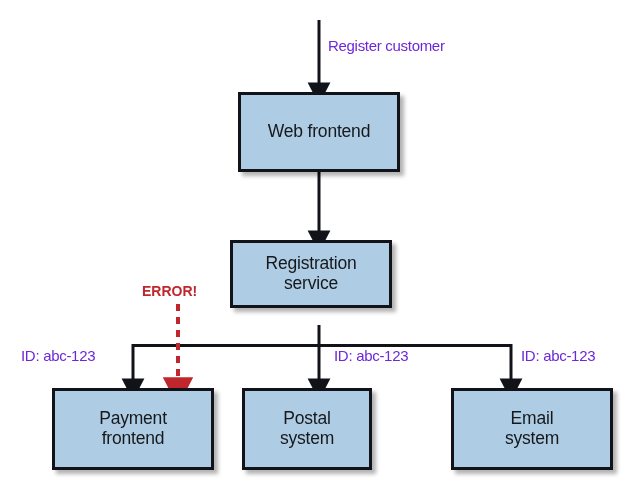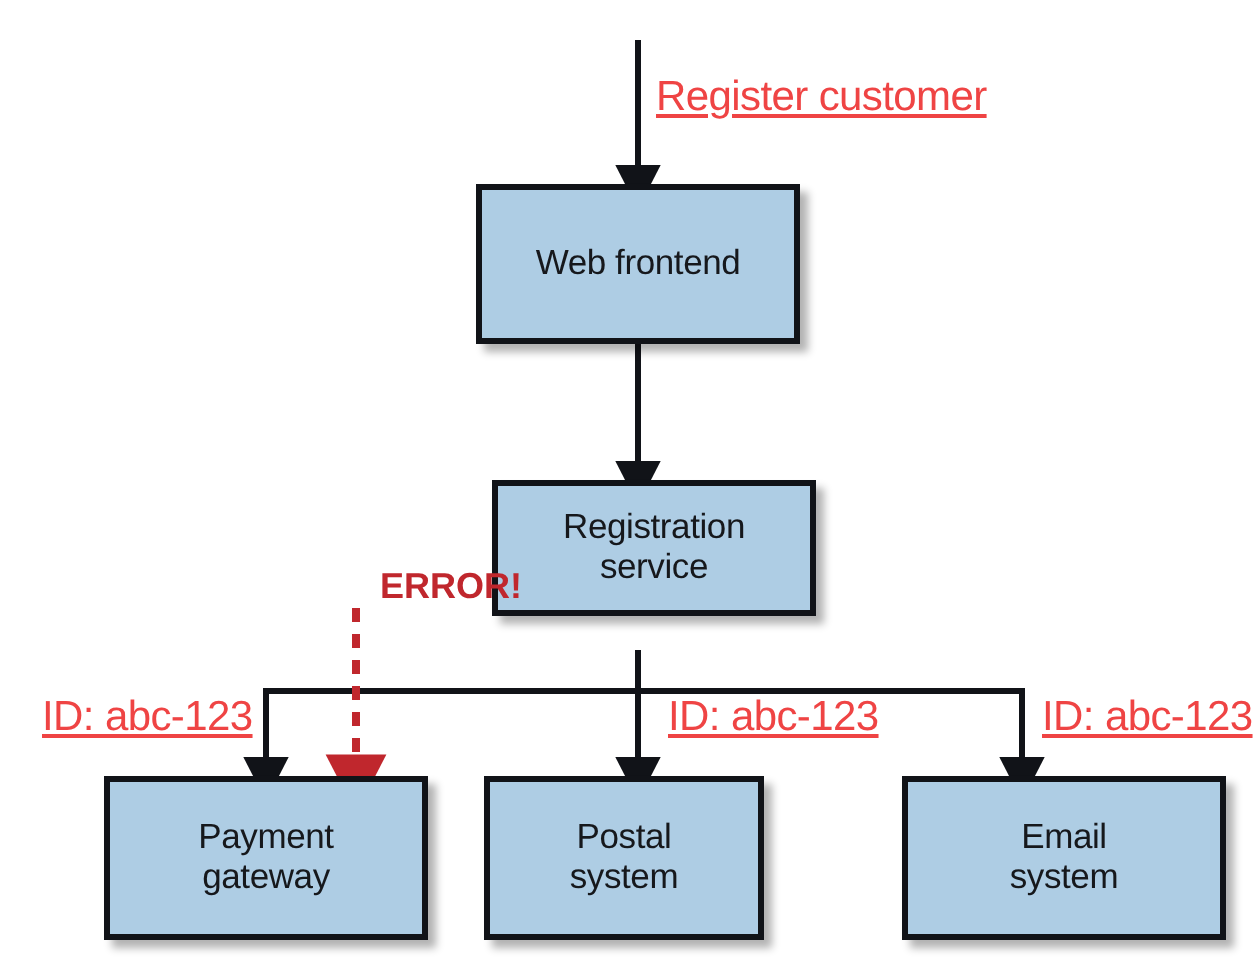--- a/index.html
+++ b/index.html
@@ -40,34 +40,32 @@
     box-shadow: 4px 4px 4px rgba(0,0,0,0.30);
   }
   .node-label {
     display: block;
     white-space: pre-line;
     padding: 0 4px;
     text-align: center;
   }
   .edge-label {
     position: absolute;
-    color: #ef4444;
-    font-size: 21px;
+    color: #6d28d9;
+    font-size: 15px;
     letter-spacing: -0.3px;
     white-space: nowrap;
-    text-decoration: underline;
   }
   .error-label {
     position: absolute;
     color: #c0272d;
-    font-size: 18px;
+    font-size: 14px;
     font-weight: bold;
     letter-spacing: 0px;
     white-space: nowrap;
-    margin-left: 48px;
   }
 </style>
 </head>
 <body>
 
 <div id="diagram-root">
 
   <svg id="diagram-svg" viewBox="0 0 629 490">
     <defs>
       <marker id="arrow-black" markerWidth="9" markerHeight="9" refX="1.2" refY="4.2" orient="auto" markerUnits="strokeWidth">
@@ -91,31 +89,31 @@
 
     <line x1="511" y1="344" x2="511" y2="382" stroke="#111318" stroke-width="3" marker-end="url(#arrow-black)"></line>
 
     <line x1="178" y1="304" x2="178" y2="382" stroke="#c0272d" stroke-width="4" stroke-dasharray="7,6" marker-end="url(#arrow-red)"></line>
   </svg>
 
   <div class="node-box" style="left:238px; top:92px; width:162px; height:80px;">
     <span class="node-label">Web frontend</span>
   </div>
 
-  <div class="node-box" style="left:246px; top:240px; width:162px; height:68px;">
+  <div class="node-box" style="left:230px; top:240px; width:162px; height:68px;">
     <span class="node-label">Registration
 service</span>
   </div>
 
   <div class="node-box" style="left:52px; top:388px; width:162px; height:82px;">
     <span class="node-label">Payment
-gateway</span>
+frontend</span>
   </div>
 
-  <div class="node-box" style="left:242px; top:388px; width:140px; height:82px;">
+  <div class="node-box" style="left:242px; top:388px; width:130px; height:82px;">
     <span class="node-label">Postal
 system</span>
   </div>
 
   <div class="node-box" style="left:432px; top:388px; width:162px; height:82px;margin-left:19px;">
     <span class="node-label">Email
 system</span>
   </div>
 
   <div class="edge-label" style="left:328px; top:37px;">Register customer</div>

